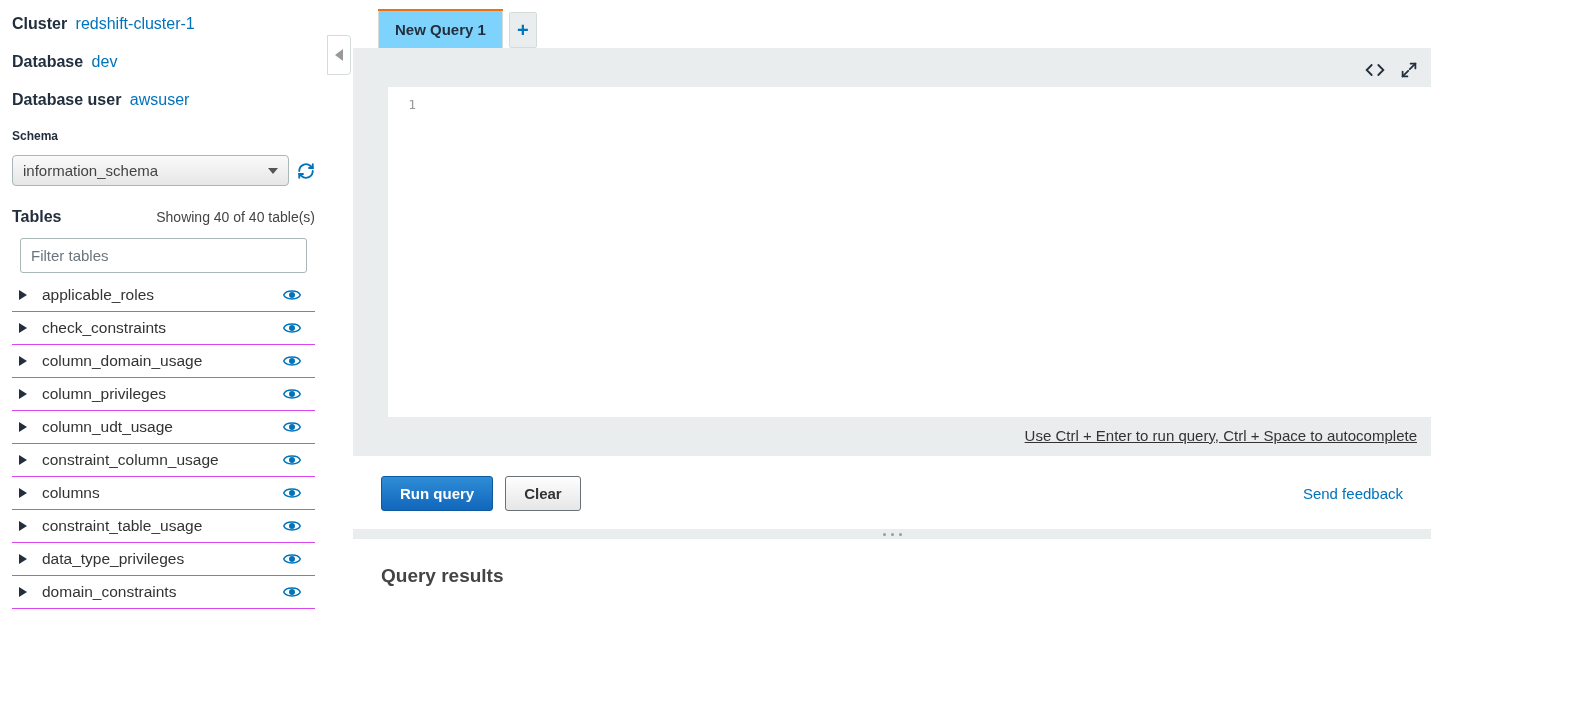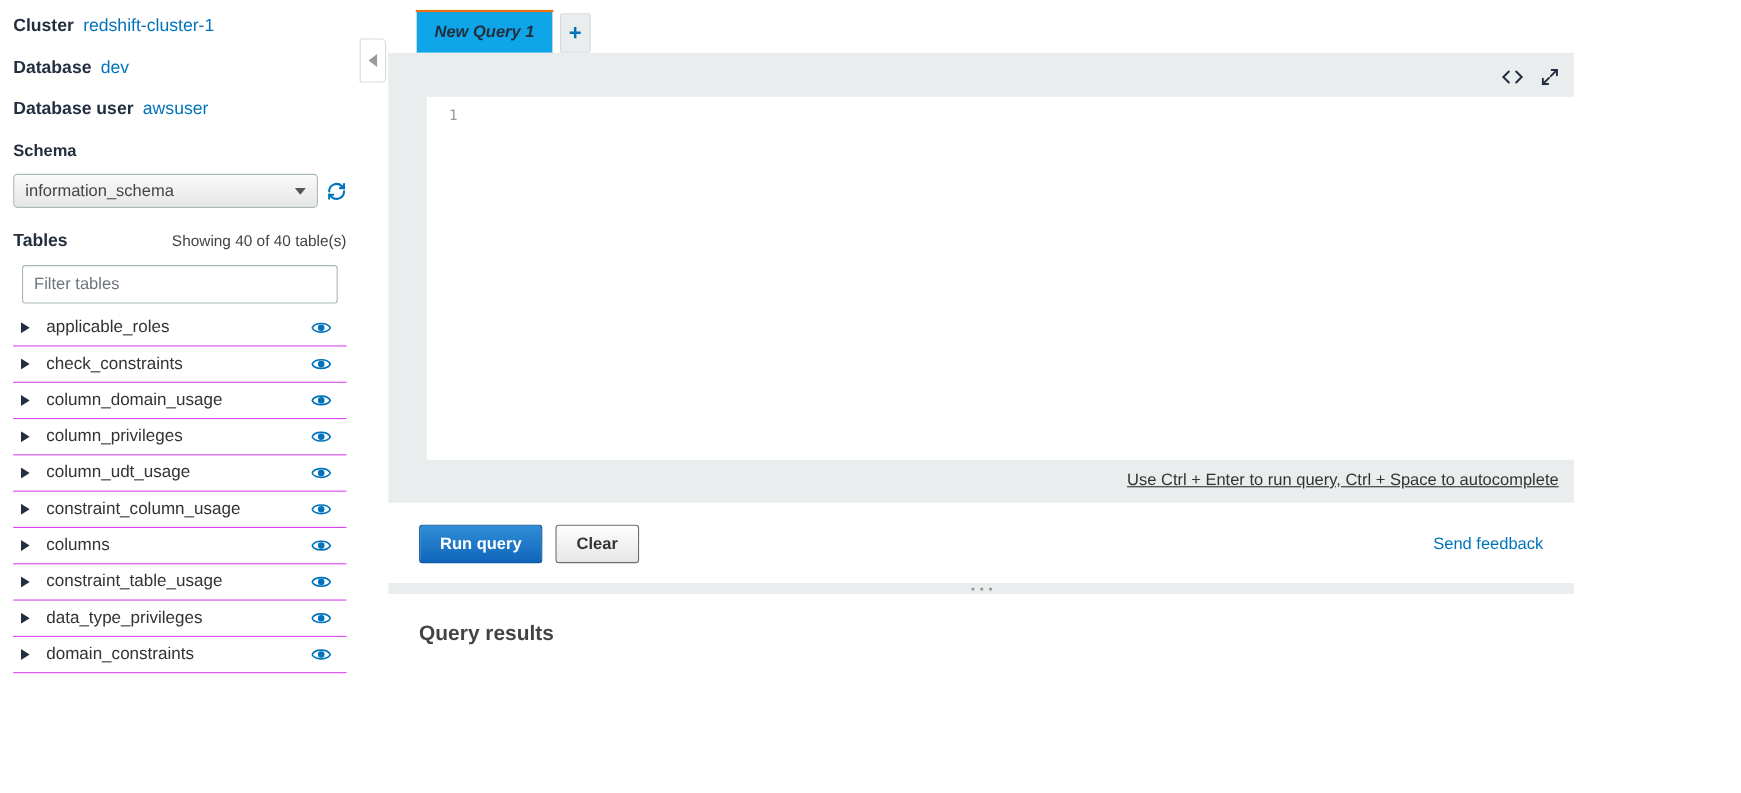--- a/index.html
+++ b/index.html
@@ -4,21 +4,21 @@
 <style>
   * { box-sizing: border-box; margin: 0; padding: 0; }
   body { font-family: Arial, Helvetica, sans-serif; font-size: 15px; color: #232f3e; background: #fff; }
   .container { display: flex; width: 1431px; height: 721px; overflow: hidden; }
 
   
   .sidebar { width: 325px; padding: 15px 10px 0 12px; overflow-y: auto; }
   .info-row { margin-bottom: 20px; font-size: 16px; }
   .info-row .label { font-weight: bold; color: #232f3e; }
   .info-row .value { color: #0073bb; margin-left: 4px; }
-  .schema-label { font-weight: bold; font-size: 15px; margin-top: 20px; margin-bottom: 12px; }
+  .schema-label { font-weight: bold; font-size: 12px; margin-top: 20px; margin-bottom: 12px; }
 
   .schema-row { display: flex; align-items: center; gap: 8px; margin-bottom: 22px; }
   .schema-select {
     flex: 1; display: flex; align-items: center; justify-content: space-between;
     border: 1px solid #aab7b8; border-radius: 4px; padding: 6px 10px;
     background: linear-gradient(#fafafa,#e6e6e6); cursor: pointer; font-size: 15px; color: #444;
   }
   .schema-select .caret svg { display: block; }
   .refresh-icon svg { display: block; }
 
@@ -52,21 +52,21 @@
   }
 
   
   .main { flex: 1; display: flex; flex-direction: column; }
   .tabs-bar {
     display: flex; align-items: flex-end; gap: 6px; padding: 0 0 0 25px; height: 48px;
     background: #fff;
   }
   .tab {
     border: 1px solid #d5dbdb; border-bottom: none; padding: 10px 16px 10px 16px;
-    font-weight: bold; background: #0ea5e9; position: relative; border-radius: 2px 2px 0 0; font-style: italic;
+    font-weight: bold; background: #7dd3fc; position: relative; border-radius: 2px 2px 0 0;
   }
   .tab.active::before {
     content: ""; position: absolute; left: -1px; right: -1px; top: -2px; height: 2px; background: #ec7211;
   }
   .tab-plus {
     border: 1px solid #d5dbdb; background: #eaeded; width: 28px; height: 36px;
     display: flex; align-items: center; justify-content: center; cursor: pointer;
     color: #0073bb; font-size: 20px; font-weight: bold; border-radius: 2px;
   }
 

